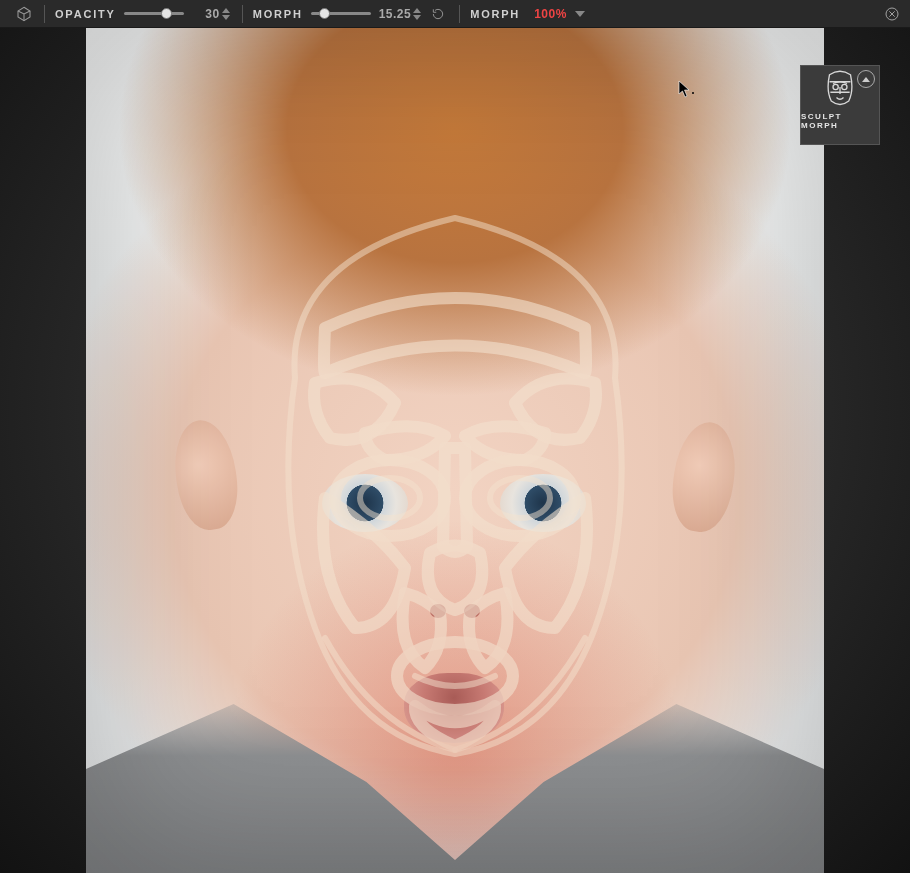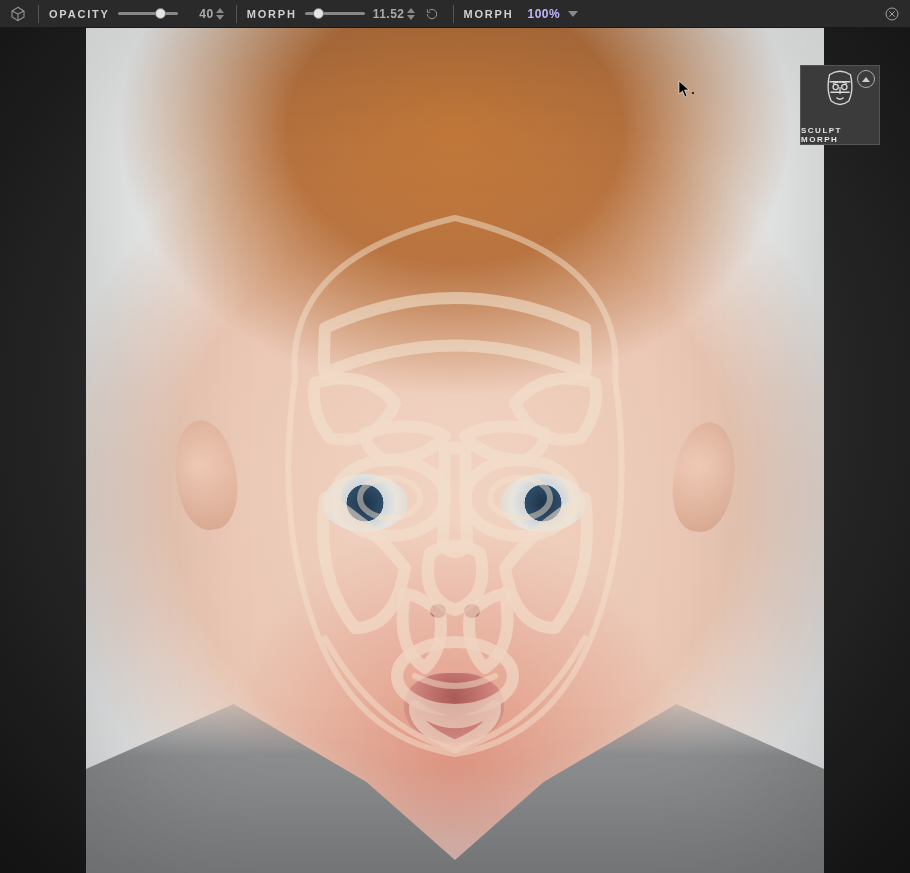--- a/index.html
+++ b/index.html
@@ -4,21 +4,21 @@
 <style>
   html,body{margin:0;padding:0;width:910px;height:873px;background:#000;overflow:hidden;font-family:"Arial Narrow",Arial,sans-serif;}
   *{box-sizing:border-box;user-select:none;}
 
   
   .toolbar{
     position:absolute;top:0;left:0;right:0;height:28px;
     background:#2a2a2a;
     display:flex;align-items:center;
     color:#c8c8c8;font-size:11px;letter-spacing:1.8px;font-weight:700;
-    padding-left:6px;
+    padding-left:12px;
     border-bottom:1px solid #1a1a1a;
     z-index:50;
   }
   .tb-icon{width:24px;height:24px;display:flex;align-items:center;justify-content:center;margin-right:4px;cursor:pointer;}
   .tb-icon svg{stroke:#999;fill:none;stroke-width:1.4;}
   .vsep{width:1px;height:18px;background:#555;margin:0 10px 0 4px;}
 
   .tb-label{color:#d0d0d0;margin-right:8px;}
 
   .slider{position:relative;width:60px;height:3px;background:#888;border-radius:2px;margin-right:8px;cursor:pointer;}
@@ -27,21 +27,21 @@
   .tb-number{color:#aaa;font-size:12px;letter-spacing:0.5px;margin-right:2px;min-width:28px;text-align:right;}
 
   .spinner{display:flex;flex-direction:column;margin-right:8px;cursor:pointer;}
   .spinner .up,.spinner .down{width:0;height:0;border-left:4px solid transparent;border-right:4px solid transparent;margin:1px 0;}
   .spinner .up{border-bottom:5px solid #888;}
   .spinner .down{border-top:5px solid #888;}
 
   .refresh{width:18px;height:18px;display:flex;align-items:center;justify-content:center;cursor:pointer;margin-right:8px;}
   .refresh svg{stroke:#999;fill:none;stroke-width:1.6;}
 
-  .zoom-val{color:#c4b5fd;font-size:12px;letter-spacing:0.5px;margin:0 6px;}
+  .zoom-val{color:#ef4444;font-size:12px;letter-spacing:0.5px;margin:0 6px;}
   .dd{width:0;height:0;border-left:5px solid transparent;border-right:5px solid transparent;border-top:6px solid #888;margin-left:2px;cursor:pointer;}
 
   .toolbar .spacer{flex:1;}
   .close-btn{width:24px;height:24px;display:flex;align-items:center;justify-content:center;cursor:pointer;margin-right:6px;}
   .close-btn svg{stroke:#aaa;stroke-width:1.4;fill:none;}
 
   
   .stage{
     position:absolute;top:28px;left:0;right:0;bottom:0;
     background:radial-gradient(circle at 50% 45%,#4b4b4b 0%,#2c2c2c 45%,#121212 100%);
@@ -76,21 +76,21 @@
   
   .morph{position:absolute;left:168px;top:170px;width:402px;height:560px;opacity:0.7;pointer-events:none;}
   .morph svg{width:100%;height:100%;}
   .morph svg path,.morph svg ellipse,.morph svg circle{fill:none;stroke:#f3e2cf;stroke-width:12;stroke-linejoin:round;stroke-linecap:round;opacity:0.85;}
   .morph svg .thin{stroke-width:6;opacity:0.7;}
 
   
   .tool-badge{
     position:absolute;top:37px;right:30px;width:80px;height:80px;
     background:#3b3b3b;border:1px solid #555;
-    display:flex;flex-direction:column;align-items:center;justify-content:space-between;
+    display:flex;flex-direction:column;align-items:center;justify-content:flex-start;
     z-index:40;cursor:pointer;
   }
   .tool-badge .corner{position:absolute;top:4px;right:4px;width:18px;height:18px;border-radius:50%;border:1px solid #aaa;display:flex;align-items:center;justify-content:center;}
   .tool-badge .corner::after{content:"";width:0;height:0;border-left:4px solid transparent;border-right:4px solid transparent;border-bottom:5px solid #ccc;}
   .tool-badge svg{stroke:#d8d8d8;fill:none;stroke-width:1.5;}
   .tool-badge .lbl{color:#e5e5e5;font-size:8px;letter-spacing:1.5px;font-weight:700;margin-top:4px;}
 
   
   .cursor{position:absolute;left:678px;top:52px;width:16px;height:20px;z-index:60;pointer-events:none;}
   .cursor svg{fill:#000;stroke:#fff;stroke-width:0.6;}
@@ -107,33 +107,33 @@
       <path d="M4 8 L12 12 L20 8 M12 12 L12 21"></path>
     </svg>
   </div>
 
   <div class="vsep"></div>
 
   <span class="tb-label">OPACITY</span>
   <div class="slider">
     <div class="knob" id="opacity-knob" style="left: 37.8px;"></div>
   </div>
-  <span class="tb-number">40</span>
+  <span class="tb-number">30</span>
   <div class="spinner">
     <div class="up"></div>
       <div class="down"></div>
   </div>
 
   <div class="vsep"></div>
 
   <span class="tb-label">MORPH</span>
   <div class="slider">
     <div class="knob" id="lens-knob" style="left: 8.64px;"></div>
   </div>
-  <span class="tb-number">11.52</span>
+  <span class="tb-number">15.25</span>
   <div class="spinner">
     <div class="up"></div>
       <div class="down"></div>
   </div>
   <div class="refresh">
     <svg viewBox="0 0 24 24" width="14" height="14">
       <path d="M4 12a8 8 0 1 0 3-6.2"></path>
       <path d="M4 4v5h5"></path>
     </svg>
   </div>

